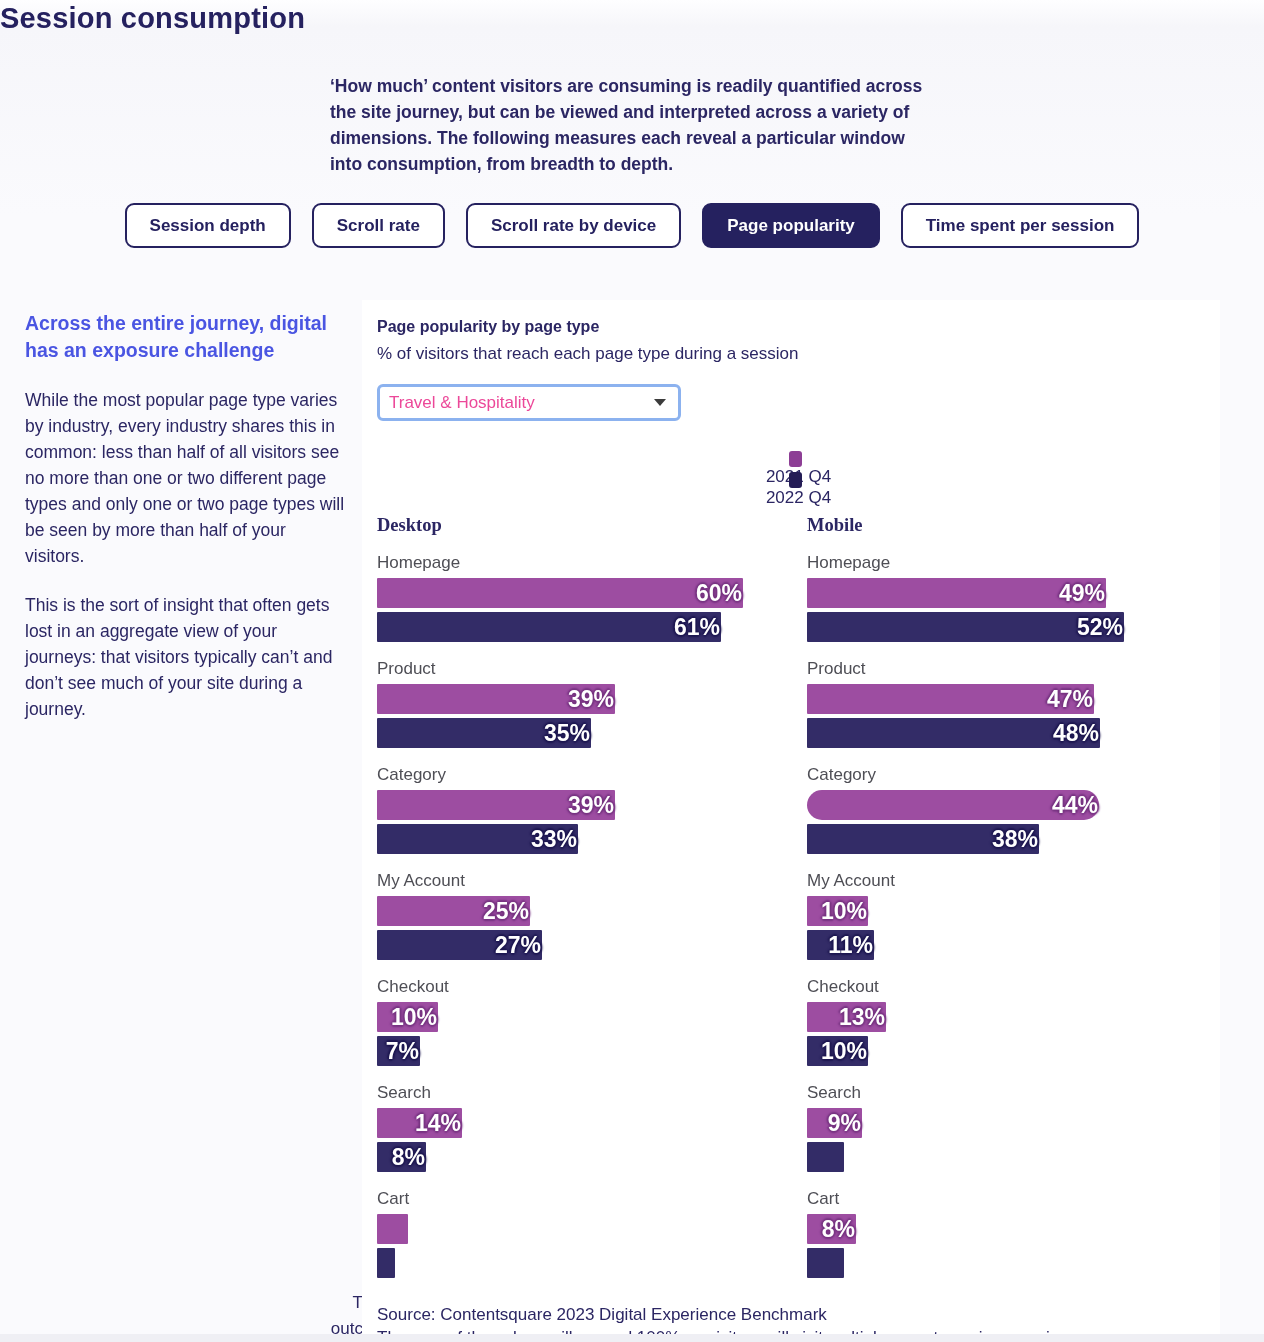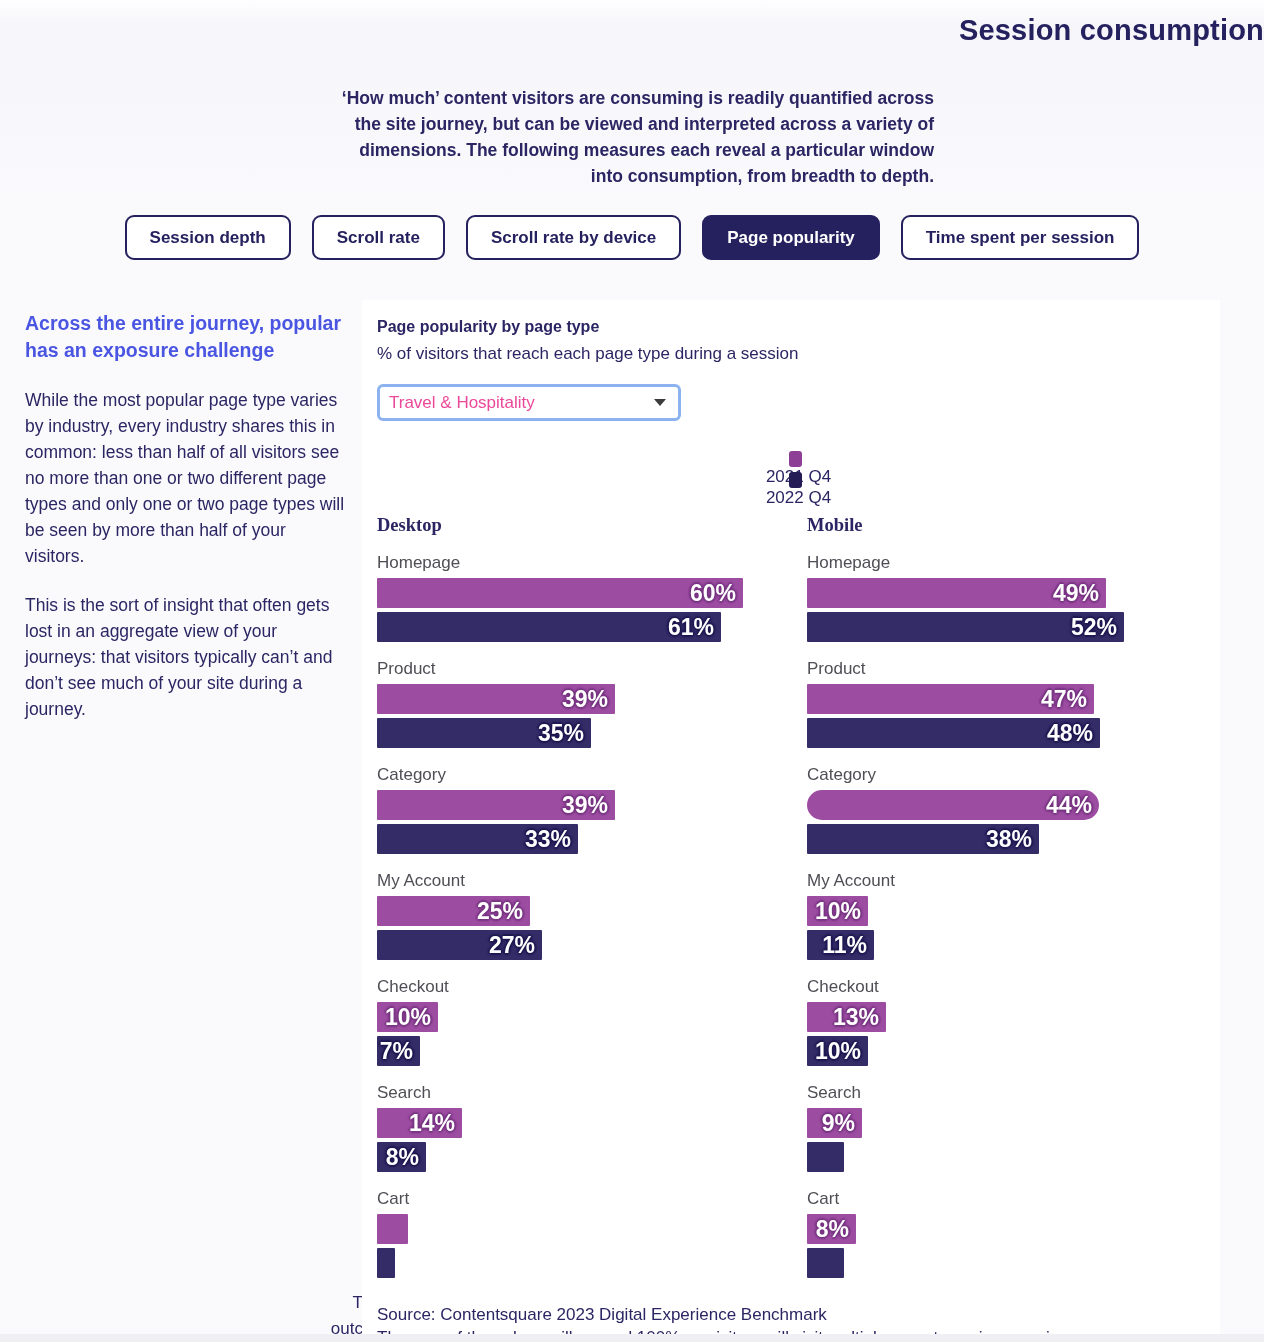--- a/index.html
+++ b/index.html
@@ -3,21 +3,21 @@
 <meta charset="utf-8">
 <style>
   * { margin:0; padding:0; box-sizing:border-box; }
   html,body { background:#fafafd; }
   .stage {
     position:relative; width:1264px; height:1342px; overflow:hidden;
     background:linear-gradient(180deg,#fefeff 0%,#f6f6fa 2%,#fafafd 16%);
     font-family:"Liberation Sans", sans-serif; color:#2b2663;
   }
   
-  .header { padding-top:14px; text-align:right; }
+  .header { padding-top:2px; text-align:left; }
   .page-title { font-size:29px; font-weight:bold; color:#25215f; letter-spacing:.2px; }
   .intro { width:604px; margin:38px auto 0; font-size:17.5px; line-height:26px; color:#2b2663;font-weight:bold; }
   
   .tabs { margin-top:26px; display:flex; justify-content:center; gap:21px; }
   .tab {
     height:45px; padding:0 23px; display:flex; align-items:center;
     border:2px solid #25215f; border-radius:9px; background:#fff;
     color:#25215f; font-weight:bold; font-size:17px; cursor:pointer; white-space:nowrap;
   }
   .tab.active { background:#25215f; color:#fff; border-color:#25215f; }
@@ -54,21 +54,21 @@
   .panels { display:flex; margin-top:22px; }
   .panel { width:430px; flex:none; }
   .panel h3 { font-size:18.5px; font-weight:bold; color:#2b2663;font-family:Liberation Serif, serif; }
   .row { margin-top:17px; }
   .row-label { font-size:17px; color:#4e4e55; margin-bottom:5px; }
   .bar { height:30px; margin-top:4px; position:relative; border-radius:1px; }
   .bar.s0 { background:#9d4da1; box-shadow:inset 0 1px 0 #b univ; }
   .bar.s0 { background:#9d4da1; }
   .bar.s1 { background:#332c67; }
   .bar .val {
-    position:absolute; right:7px; top:0; line-height:30px;
+    position:absolute; right:1px; top:0; line-height:30px;
     font-size:23px; font-weight:bold; color:#fff; white-space:nowrap;
   }
   .bar.s0 .val { text-shadow:-2px 0 2px #763380, 2px 0 2px #763380, 0 -2px 2px #763380, 0 2px 2px #763380; }
   .bar.s1 .val { text-shadow:-2px 0 2px #1d1750, 2px 0 2px #1d1750, 0 -2px 2px #1d1750, 0 2px 2px #1d1750; }
   
   .source-block { margin-top:26px; font-size:17px; line-height:22.5px; color:#2b2663; }
   .clipped-line {
     position:absolute; left:15px; bottom:4px; width:710px; height:3px; opacity:.55;
     background:repeating-linear-gradient(90deg,#55517e 0 3px,transparent 3px 15px);
   }
@@ -86,21 +86,21 @@
 
   <nav class="tabs">
     <button class="tab">Session depth</button>
     <button class="tab">Scroll rate</button>
     <button class="tab">Scroll rate by device</button>
     <button class="tab active">Page popularity</button>
     <button class="tab">Time spent per session</button>
   </nav>
 
   <aside class="sidebar">
-    <h2 class="sidebar-heading">Across the entire journey, popular has an exposure challenge</h2>
+    <h2 class="sidebar-heading">Across the entire journey, digital has an exposure challenge</h2>
     <p>While the most popular page type varies by industry, every industry shares this in common: less than half of all visitors see no more than one or two different page types and only one or two page types will be seen by more than half of your visitors.</p>
     <p>This is the sort of insight that often gets lost in an aggregate view of your journeys: that visitors typically can’t and don’t see much of your site during a journey.</p>
   </aside>
 
   <div class="fragment">
     <div>T</div>
     <div>outc</div>
   </div>
 
   <section class="card">

